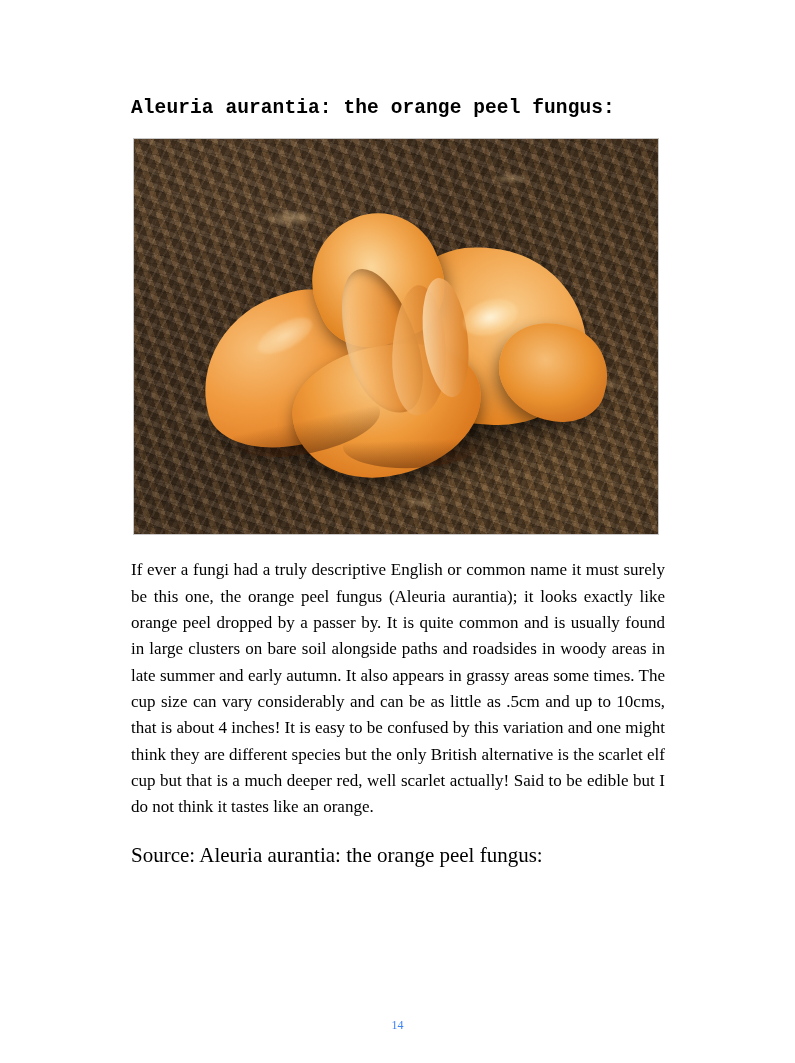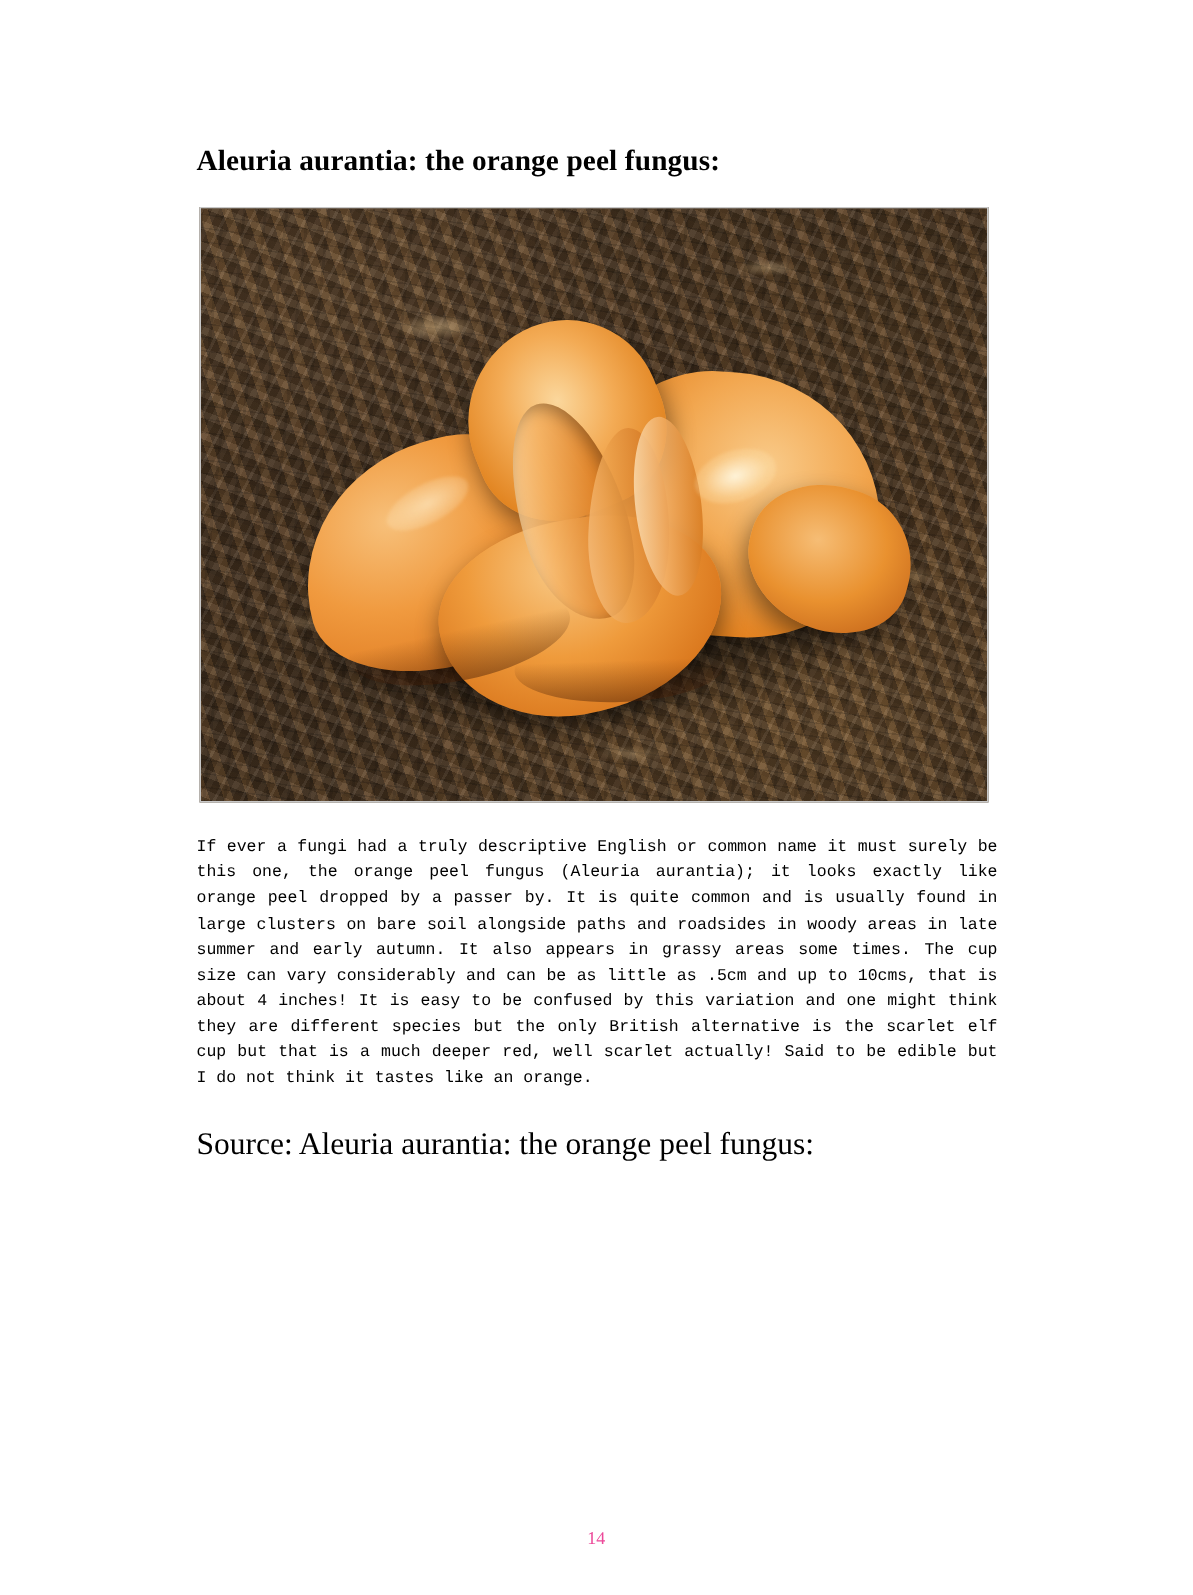--- a/index.html
+++ b/index.html
@@ -23,21 +23,21 @@
     height: 1063px;
     background: #ffffff;
   }
   .content {
     position: absolute;
     left: 131px;
     top: 96px;
     width: 534px;
   }
   .doc-title {
-    font-family: Liberation Serif, serif;
+    font-family: Liberation Mono, monospace;
     font-size: 19.5px;
     font-weight: bold;
     letter-spacing: 0.1px;
     margin: 0 0 18px 0;
     line-height: 1.25;
   }
   .figure {
     width: 524px;
     height: 395px;
     margin: 0 0 22px 2px;
@@ -173,41 +173,41 @@
   }
   .edge-dark {
     position: absolute;
     border-radius: 50%;
     background: linear-gradient(180deg, rgba(80,34,6,0.0) 40%, rgba(70,30,6,0.45) 100%);
   }
   .edge-dark.e1 { left: 30px; top: 196px; width: 150px; height: 56px; transform: rotate(-8deg); }
   .edge-dark.e2 { left: 140px; top: 228px; width: 140px; height: 46px; transform: rotate(2deg); }
 
   .body-text {
-    font-family: Liberation Mono, monospace;
-    font-size: 11px;
+    font-family: Liberation Serif, serif;
+    font-size: 17px;
     line-height: 1.55;
     text-align: justify;
     margin: 0 0 18px 0;
   }
   .source-text {
     font-family: "Liberation Serif", serif;
     font-size: 21px;
     line-height: 1.55;
     margin: 0;
   }
   .page-number {
     position: absolute;
     left: 0;
     top: 1018px;
     width: 795px;
     text-align: center;
     font-family: "Liberation Serif", serif;
     font-size: 12px;
-    color: #ec4899;
+    color: #3b82f6;
   }
 </style>
 </head>
 <body>
 
 <div class="page">
 
   <div class="content">
 
     <h1 class="doc-title">Aleuria aurantia: the orange peel fungus:</h1>

